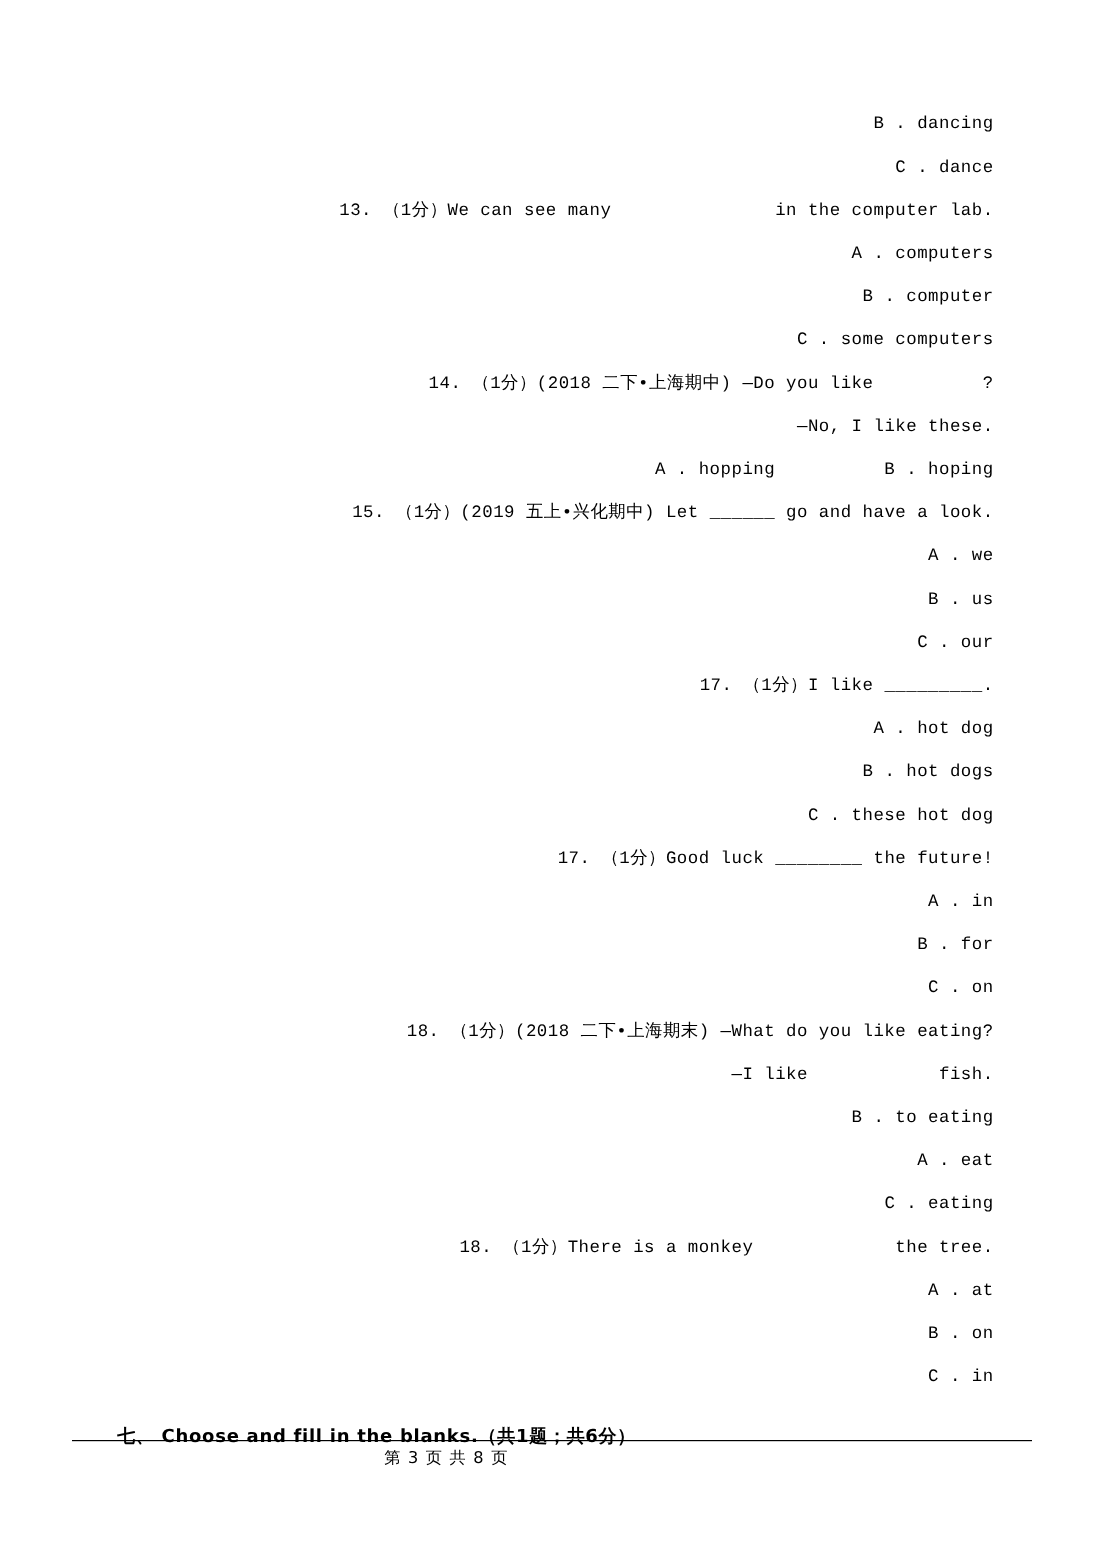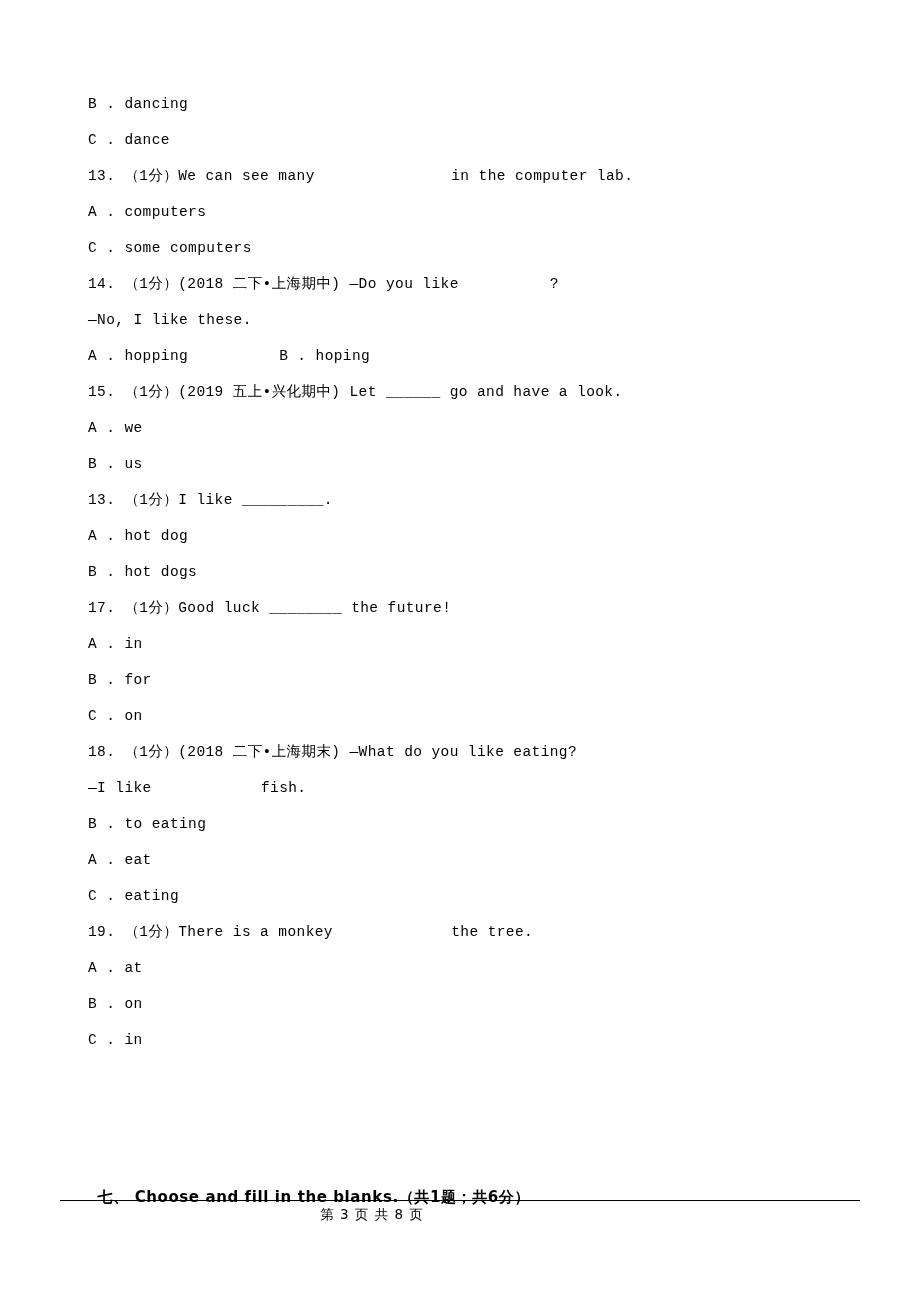--- a/index.html
+++ b/index.html
@@ -19,20 +19,21 @@
     width: 920px;
     height: 1302px;
     box-sizing: border-box;
     padding: 0;
   }
   .content {
     position: absolute;
     left: 88px;
     top: 86px;
     width: 740px;
+    text-align: right;
   }
   .line {
     font-size: 14.5px;
     line-height: 36px;
     white-space: pre;
     letter-spacing: 0.4px;
   }
   .line.opt {
     padding-left: 0px;
   }
@@ -77,40 +78,43 @@
 </head>
 <body>
 
 <div class="page">
 
   <div class="content">
     <div class="line opt">B . dancing</div>
     <div class="line opt">C . dance</div>
     <div class="line">13. （1分）We can see many               in the computer lab.</div>
     <div class="line opt">A . computers</div>
+    <div class="line opt">B . computer</div>
     <div class="line opt">C . some computers</div>
     <div class="line">14. （1分）(2018 二下•上海期中) —Do you like          ?</div>
     <div class="line">—No, I like these.</div>
     <div class="line opt">A . hopping          B . hoping</div>
     <div class="line">15. （1分）(2019 五上•兴化期中) Let ______ go and have a look.</div>
     <div class="line opt">A . we</div>
     <div class="line opt">B . us</div>
-    <div class="line">13. （1分）I like _________.</div>
+    <div class="line opt">C . our</div>
+    <div class="line">17. （1分）I like _________.</div>
     <div class="line opt">A . hot dog</div>
     <div class="line opt">B . hot dogs</div>
+    <div class="line opt">C . these hot dog</div>
     <div class="line">17. （1分）Good luck ________ the future!</div>
     <div class="line opt">A . in</div>
     <div class="line opt">B . for</div>
     <div class="line opt">C . on</div>
     <div class="line">18. （1分）(2018 二下•上海期末) —What do you like eating?</div>
     <div class="line">—I like            fish.</div>
     <div class="line opt">B . to eating</div>
     <div class="line opt">A . eat</div>
     <div class="line opt">C . eating</div>
-    <div class="line">19. （1分）There is a monkey             the tree.</div>
+    <div class="line">18. （1分）There is a monkey             the tree.</div>
     <div class="line opt">A . at</div>
     <div class="line opt">B . on</div>
     <div class="line opt">C . in</div>
   </div>
 
   <div class="section-heading">
     <span class="cjk">七、 Choose and fill in the blanks.（共1题；共6分）</span>
   </div>
 
   <div class="footer-rule"></div>

